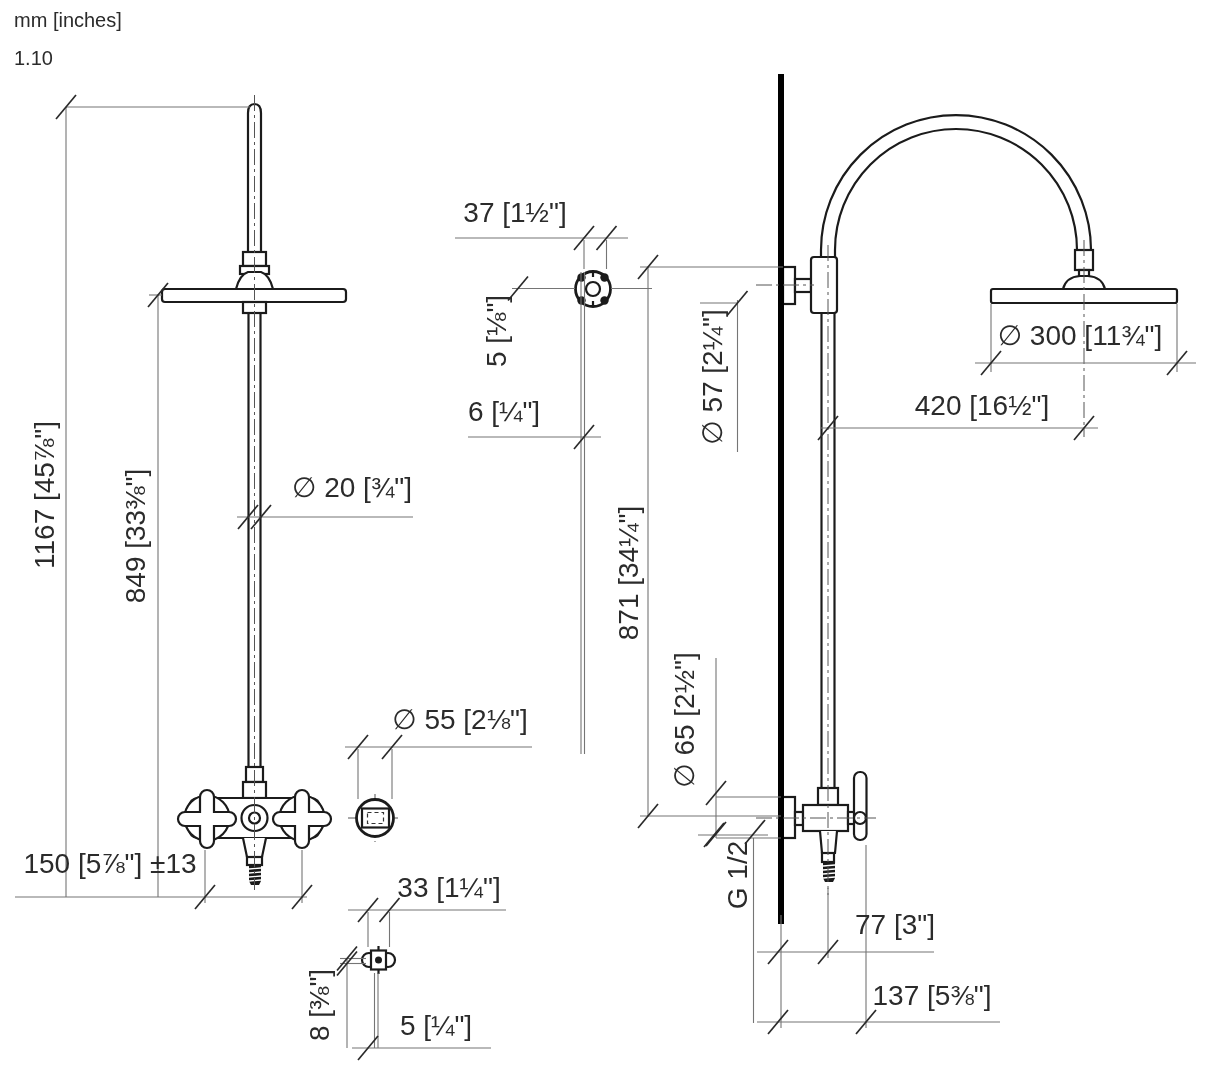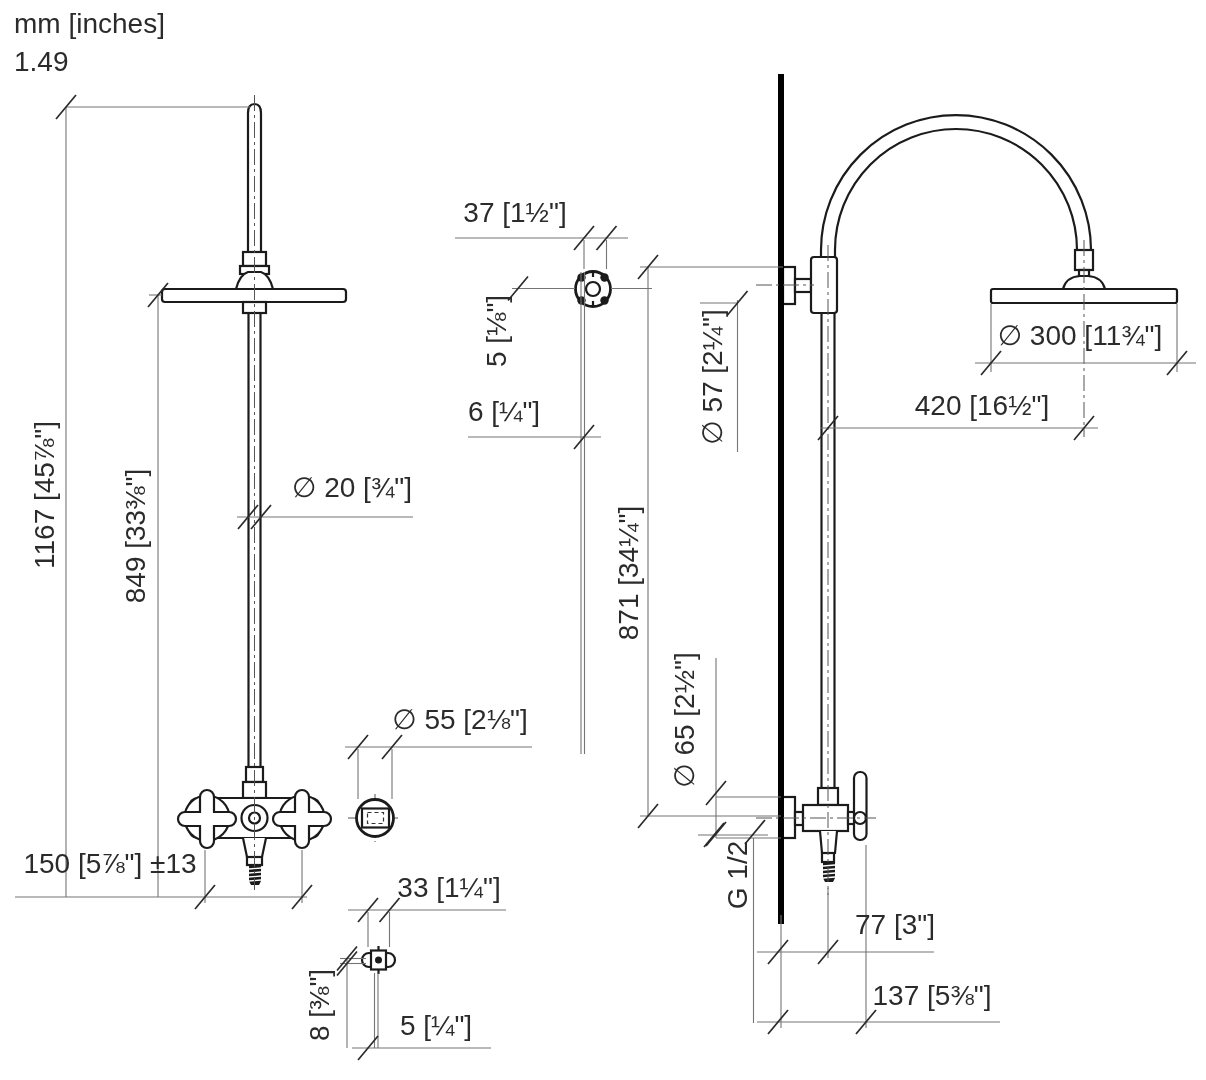--- a/index.html
+++ b/index.html
@@ -13,21 +13,21 @@
   .o3 {fill:#ffffff;stroke:#1b1b1b;stroke-width:2.8;}
   .oL {fill:none;stroke:#1b1b1b;stroke-width:2.2;}
   .dim{fill:none;stroke:#757575;stroke-width:1.1;}
   .cl {fill:none;stroke:#555;stroke-width:1;stroke-dasharray:16 4 3 4;}
   .od {fill:none;stroke:#333;stroke-width:1.2;stroke-dasharray:4 3;}
   .tk {stroke:#2a2a2a;stroke-width:1.7;}
   .blk{fill:#1b1b1b;}
   
   .lbl{position:absolute;font-size:28px;line-height:1;white-space:nowrap;transform:translate(-50%,-50%);}
   .rot{transform:translate(-50%,-50%) rotate(-90deg);}
-  .hdr{position:absolute;font-size:28px;line-height:1;white-space:nowrap;}
+  .hdr{position:absolute;font-size:20px;line-height:1;white-space:nowrap;}
 </style>
 </head>
 <body>
 
 <div class="stage">
 
 <svg width="1206" height="1080" viewBox="0 0 1206 1080">
   <defs>
     <line id="tk" x1="-10" y1="12" x2="10" y2="-12" class="tk"></line>
     <g id="thr">
@@ -223,21 +223,21 @@
     <use href="#tk" x="778" y="1022"></use>
     <use href="#tk" x="866" y="1022"></use>
     <use href="#tk" x="991" y="363"></use>
     <use href="#tk" x="1177" y="363"></use>
     <use href="#tk" x="828" y="428"></use>
     <use href="#tk" x="1084" y="428"></use>
   </g>
 </svg>
 
   <div class="hdr" style="left:14px;top:10px">mm [inches]</div>
-  <div class="hdr" style="left:14px;top:48px">1.49</div>
+  <div class="hdr" style="left:14px;top:48px">1.10</div>
 
   <div class="lbl rot" style="left:45px;top:495px">1167 [45⅞"]</div>
   <div class="lbl rot" style="left:136px;top:536px">849 [33⅜"]</div>
   <div class="lbl" style="left:352px;top:488px">∅ 20 [¾"]</div>
   <div class="lbl" style="left:110px;top:864px">150 [5⅞"] ±13</div>
 
   <div class="lbl" style="left:515px;top:213px">37 [1½"]</div>
   <div class="lbl rot" style="left:497px;top:331px">5 [⅛"]</div>
   <div class="lbl" style="left:504px;top:412px">6 [¼"]</div>
 

